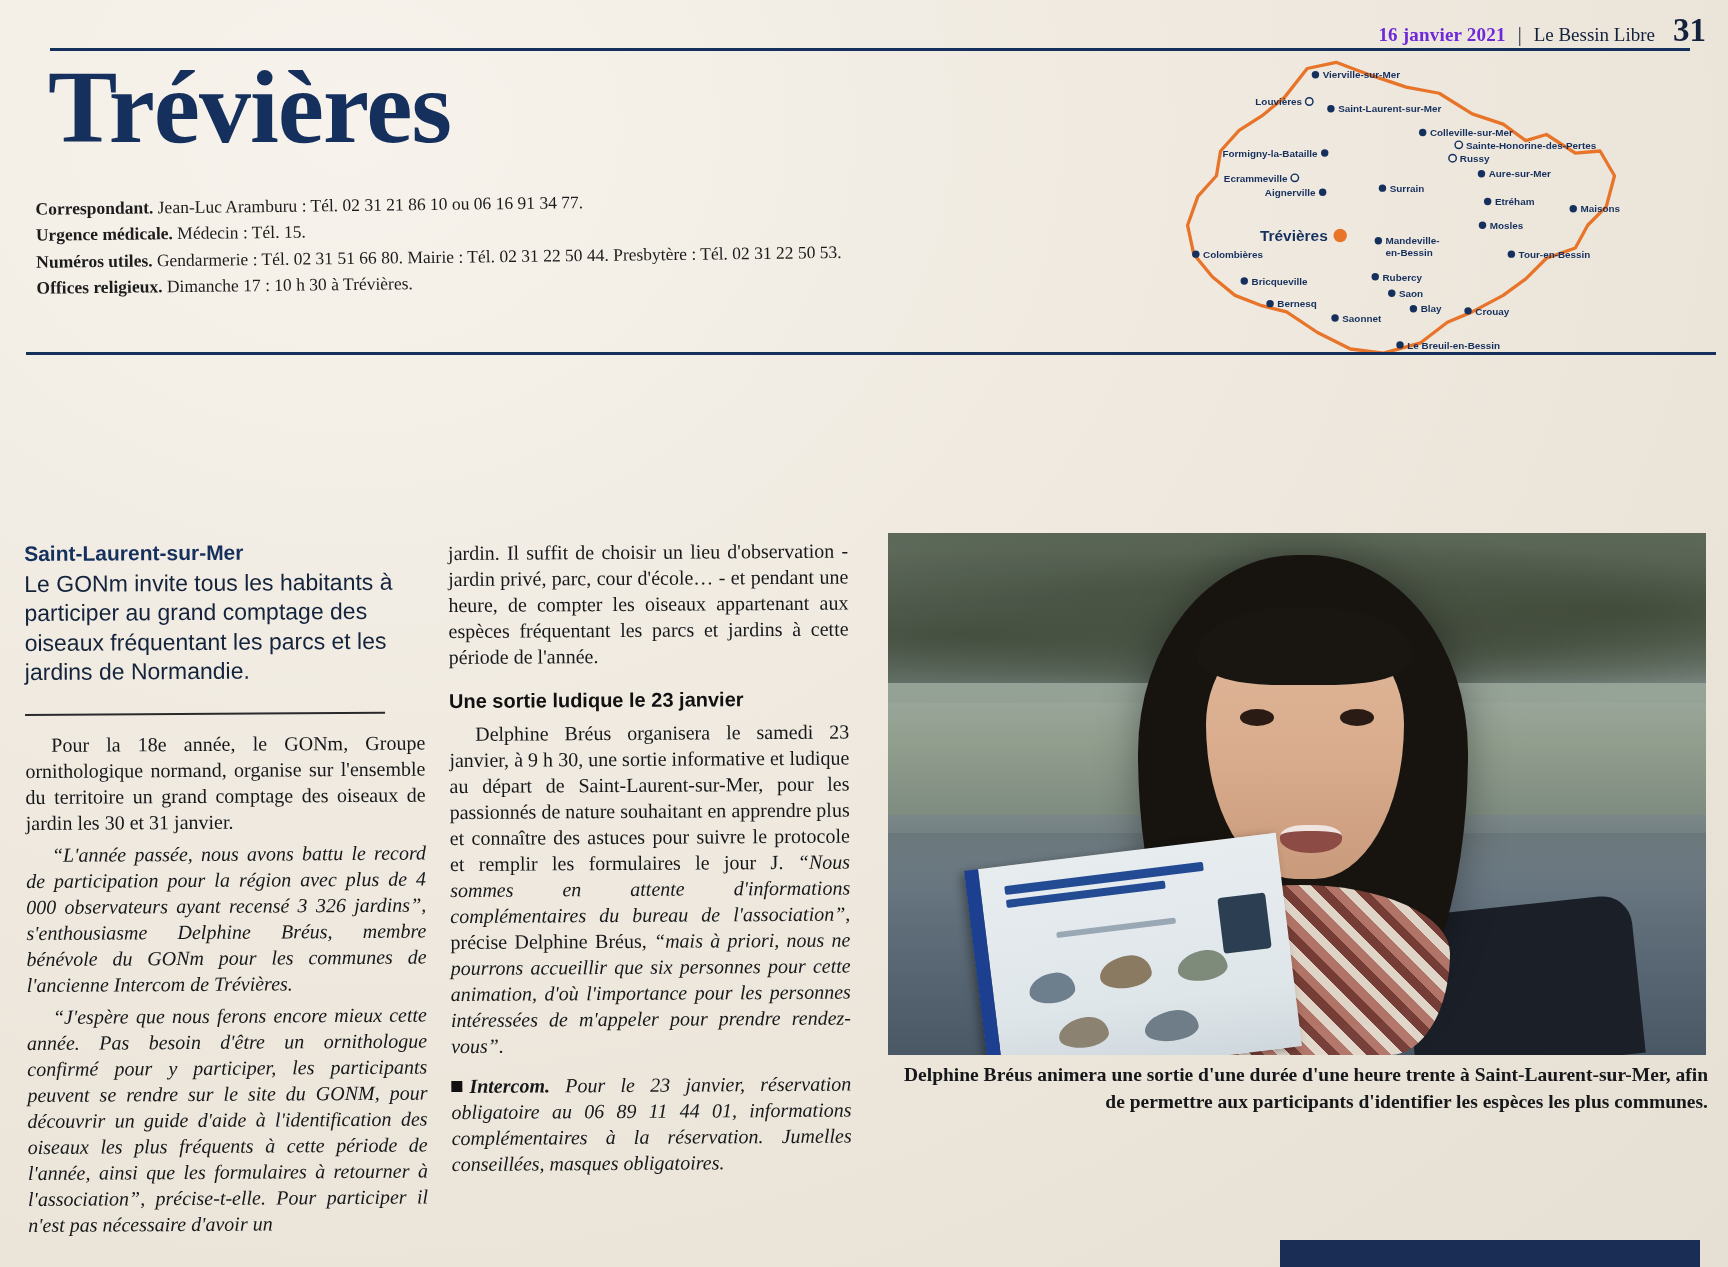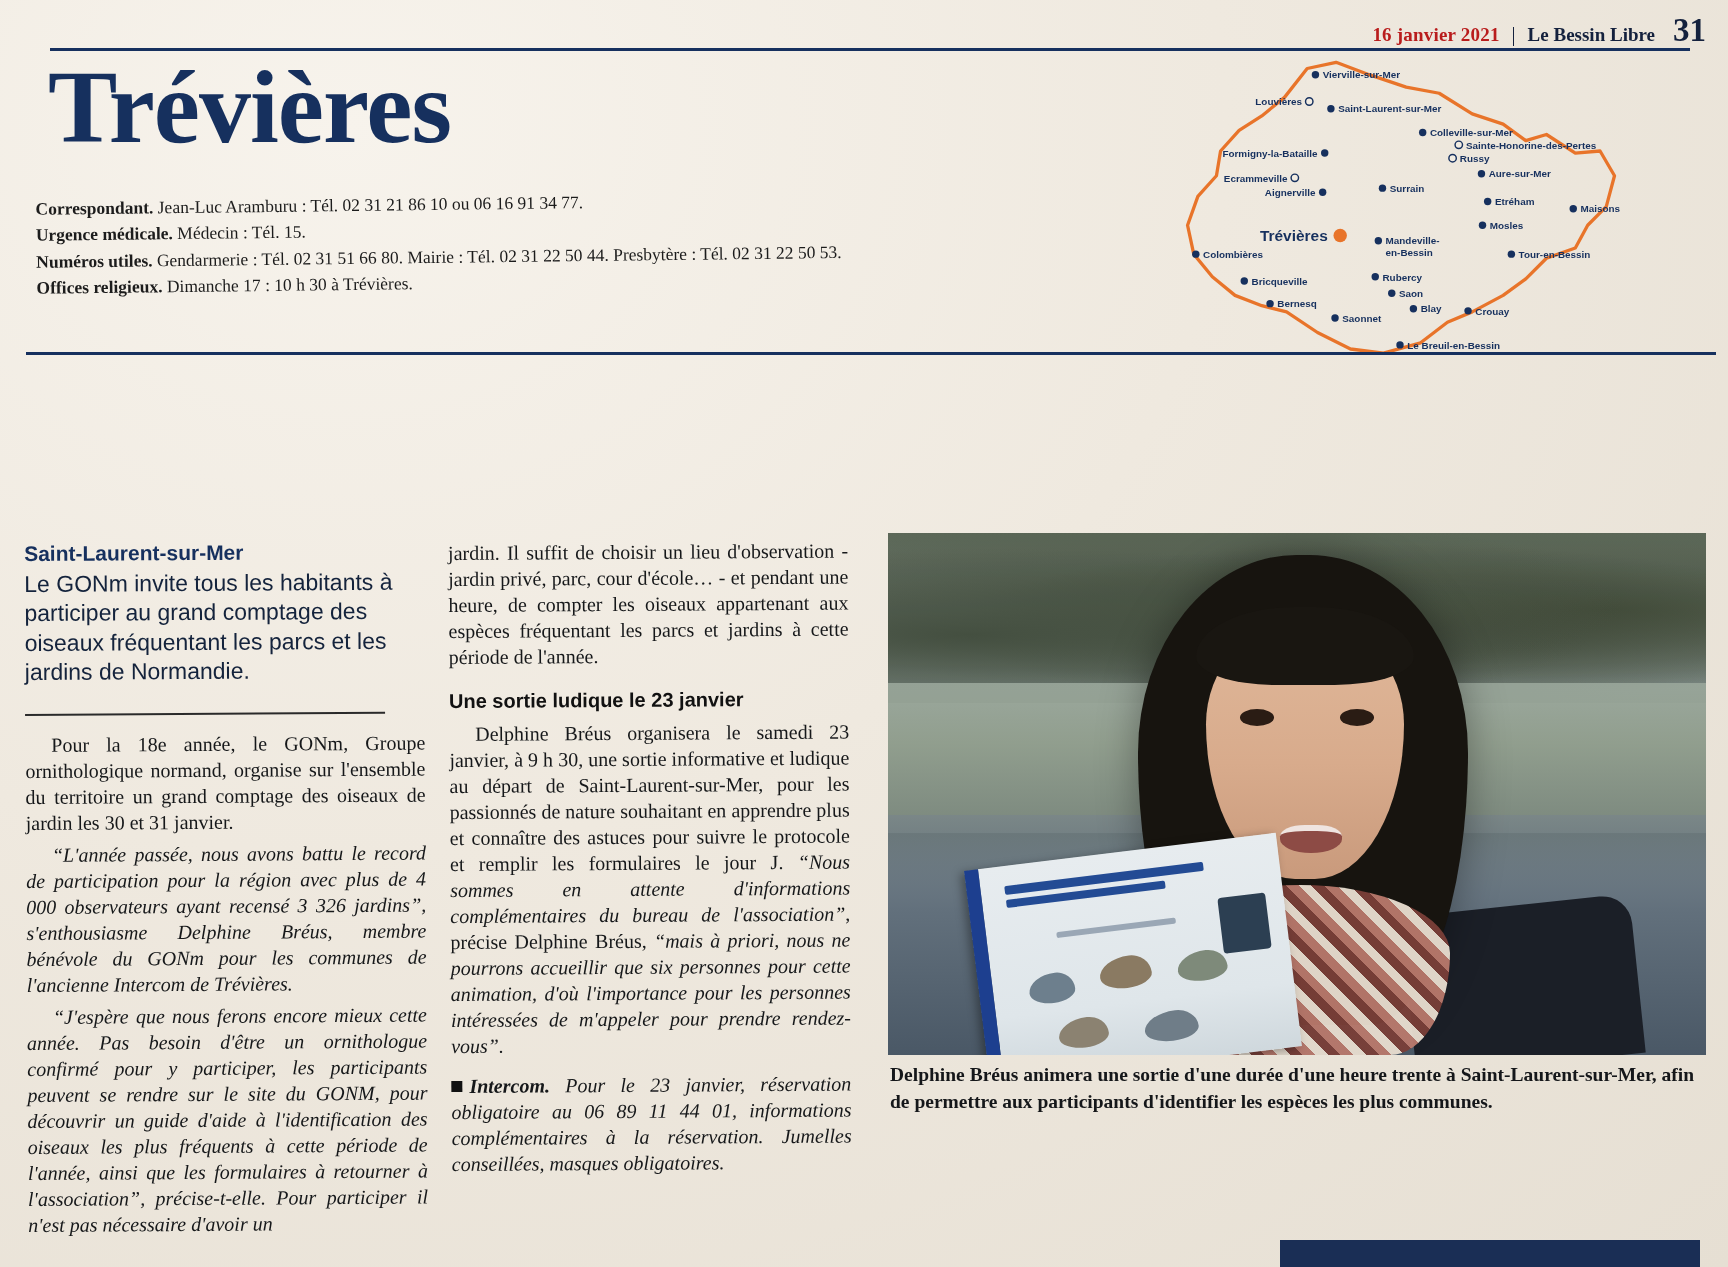--- a/index.html
+++ b/index.html
@@ -35,30 +35,30 @@
     right: 22px;
     display: flex;
     align-items: baseline;
     gap: 12px;
     font-family: "Liberation Serif", serif;
   }
   .masthead .date {
     font-size: 19px;
     font-weight: bold;
     letter-spacing: 0.2px;
-    color: #b91c1c;
+    color: #6d28d9;
   }
   .masthead .sep {
     color: #14213d;
     font-size: 20px;
     font-weight: 300;
   }
   .masthead .paper-name {
     font-size: 19px;
-    font-weight: bold;
+    font-weight: normal;
     color: #14213d;
   }
   .masthead .page-num {
     font-size: 33px;
     font-weight: bold;
     color: #14213d;
     margin-left: 6px;
     line-height: 1;
   }
 
@@ -321,21 +321,21 @@
   .photo .booklet .logo {
     position: absolute; right: 18px; top: 58px;
     width: 48px; height: 56px; background: #2c3f52; border-radius: 4px;
   }
 
   .caption {
     position: absolute;
     left: 890px;
     top: 1062px;
     width: 818px;
-    text-align: left;
+    text-align: right;
     font-family: "Liberation Serif", serif;
     font-weight: bold;
     font-size: 19.5px;
     line-height: 1.38;
     color: #15171a;
   }
 
   .bottom-strip {
     position: absolute;
     left: 1280px;

